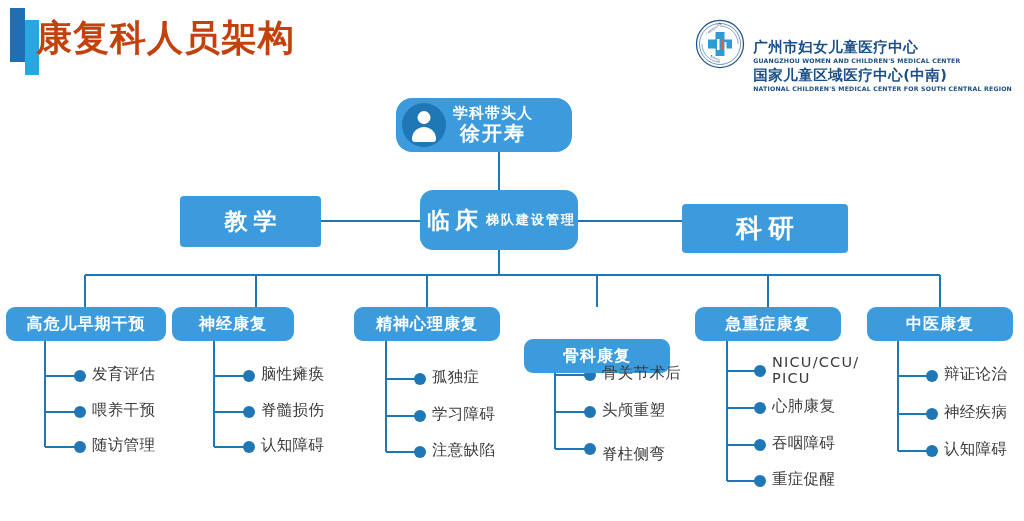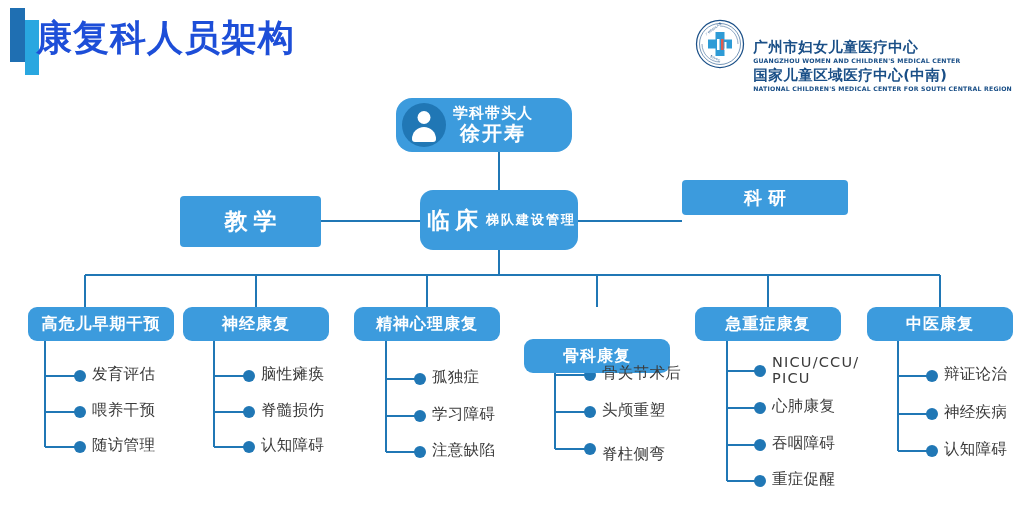--- a/index.html
+++ b/index.html
@@ -39,21 +39,21 @@
     height: 55px;
     background: #29A7E0;
   }
   #page-title {
     position: absolute;
     left: 36px;
     top: 14px;
     font-size: 36px;
     font-weight: bold;
     letter-spacing: 1px;
-    color: #1d4ed8;
+    color: #c2410c;
     white-space: nowrap;
   }
 
   
   #logo-block {
     position: absolute;
     right: 12px;
     top: 16px;
     height: 56px;
     display: flex;
@@ -195,23 +195,23 @@
     text-indent: 5px;
     line-height: 1.05;
   }
   #node-clinical .cl-sub {
     font-size: 13px;
     letter-spacing: 2px;
     text-indent: 2px;
     line-height: 1.1;
   }
   #node-research {
-    left: 682px; top: 180px;
-    width: 166px; height: 35px;
-    font-size: 18px;
+    left: 682px; top: 204px;
+    width: 166px; height: 49px;
+    font-size: 26px;
     letter-spacing: 6px;
     text-indent: 6px;
   }
 
   
   .cat-node {
     top: 307px;
     height: 34px;
     font-size: 16px;
     letter-spacing: 1px;
@@ -376,22 +376,22 @@
 
 <div class="node" id="node-teaching">教学</div>
 
 <div class="node" id="node-clinical">
   <div class="cl-main">临床</div>
   <div class="cl-sub">梯队建设管理</div>
 </div>
 
 <div class="node" id="node-research">科研</div>
 
-<div class="node cat-node" style="left:28px;width:146px;">高危儿早期干预</div>
-<div class="node cat-node" style="left:183px;width:146px;">神经康复</div>
+<div class="node cat-node" style="left:6px;width:160px;">高危儿早期干预</div>
+<div class="node cat-node" style="left:172px;width:122px;">神经康复</div>
 <div class="node cat-node" style="left:354px;width:146px;">精神心理康复</div>
 <div class="node cat-node" style="left:524px;width:146px;margin-top:32px;">骨科康复</div>
 <div class="node cat-node" style="left:695px;width:146px;">急重症康复</div>
 <div class="node cat-node" style="left:867px;width:146px;">中医康复</div>
 
 <div class="sub-item" style="left:92px;top:366px;">发育评估</div>
 <div class="sub-item" style="left:92px;top:402px;">喂养干预</div>
 <div class="sub-item" style="left:92px;top:437px;">随访管理</div>
 
 <div class="sub-item" style="left:261px;top:366px;">脑性瘫痪</div>

